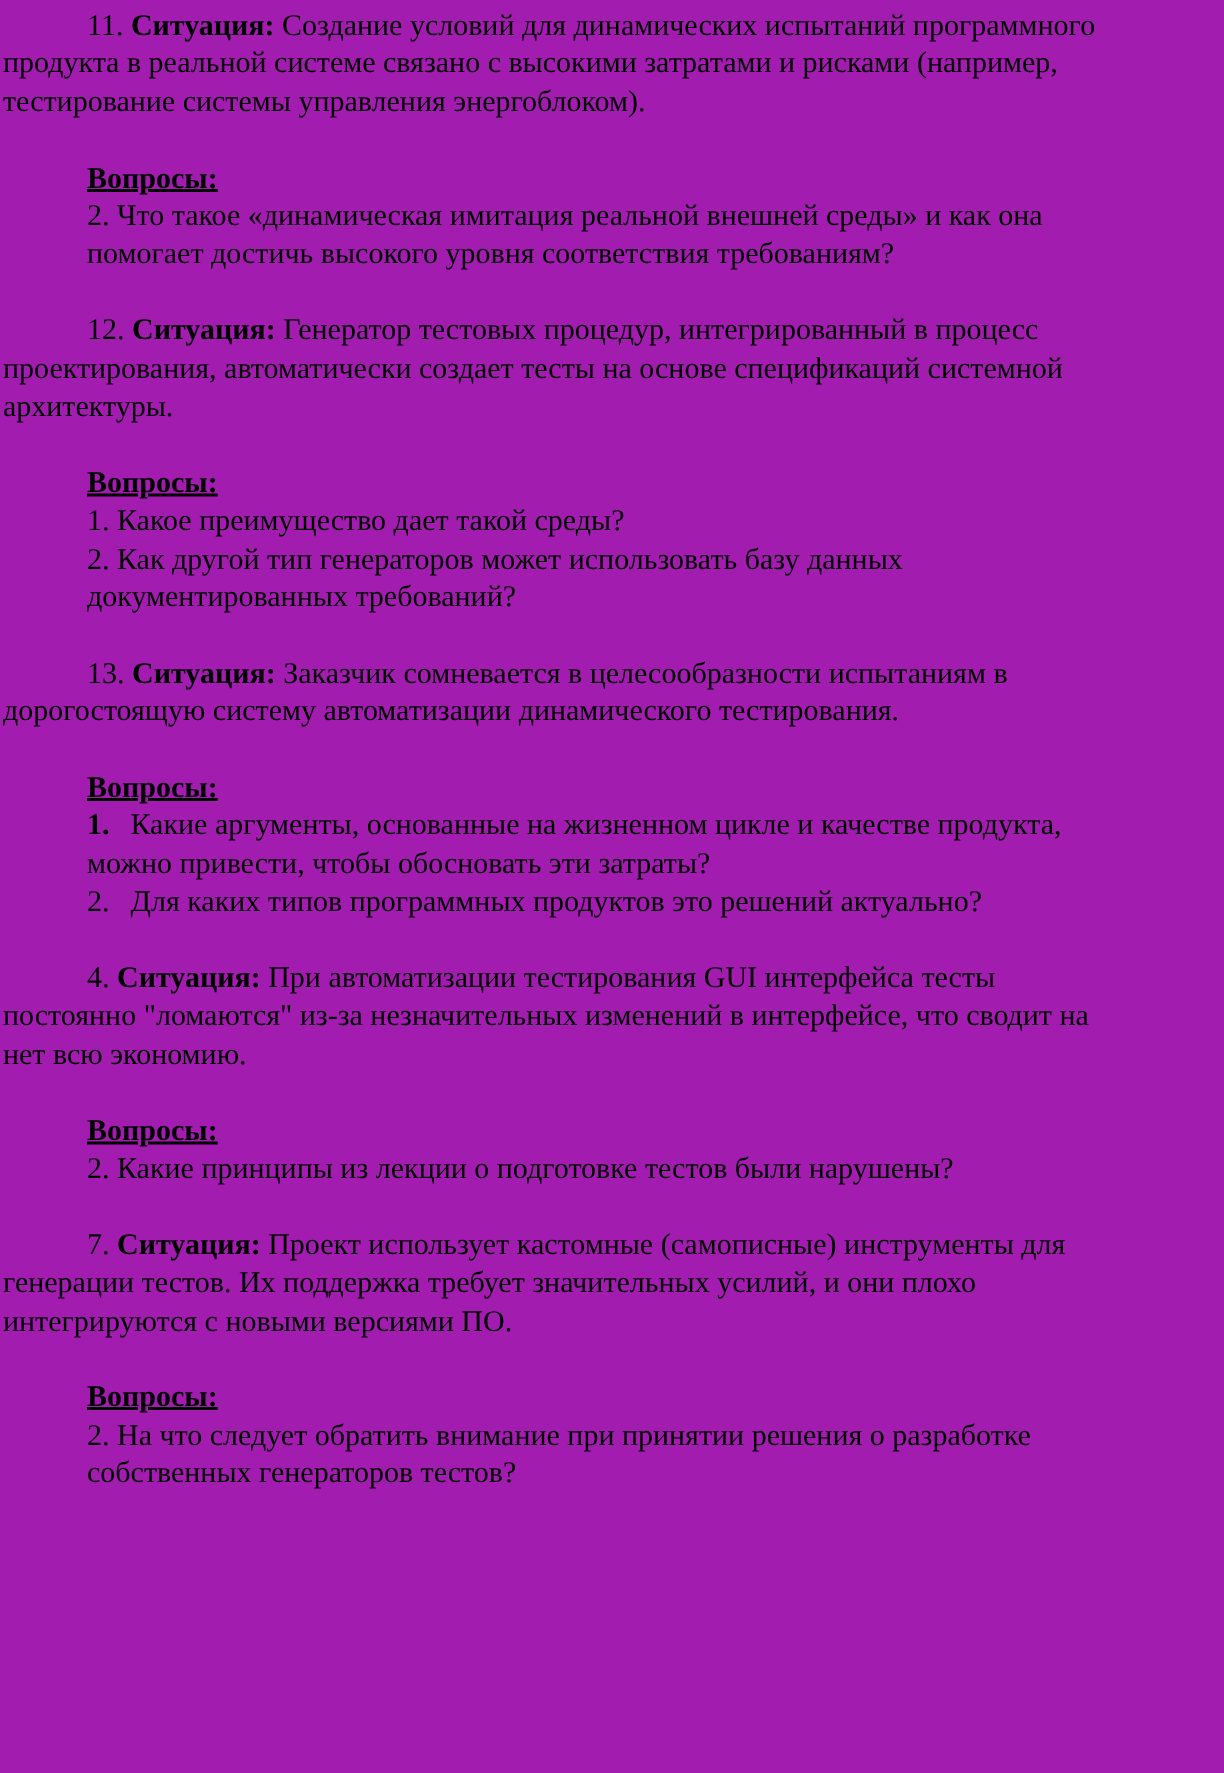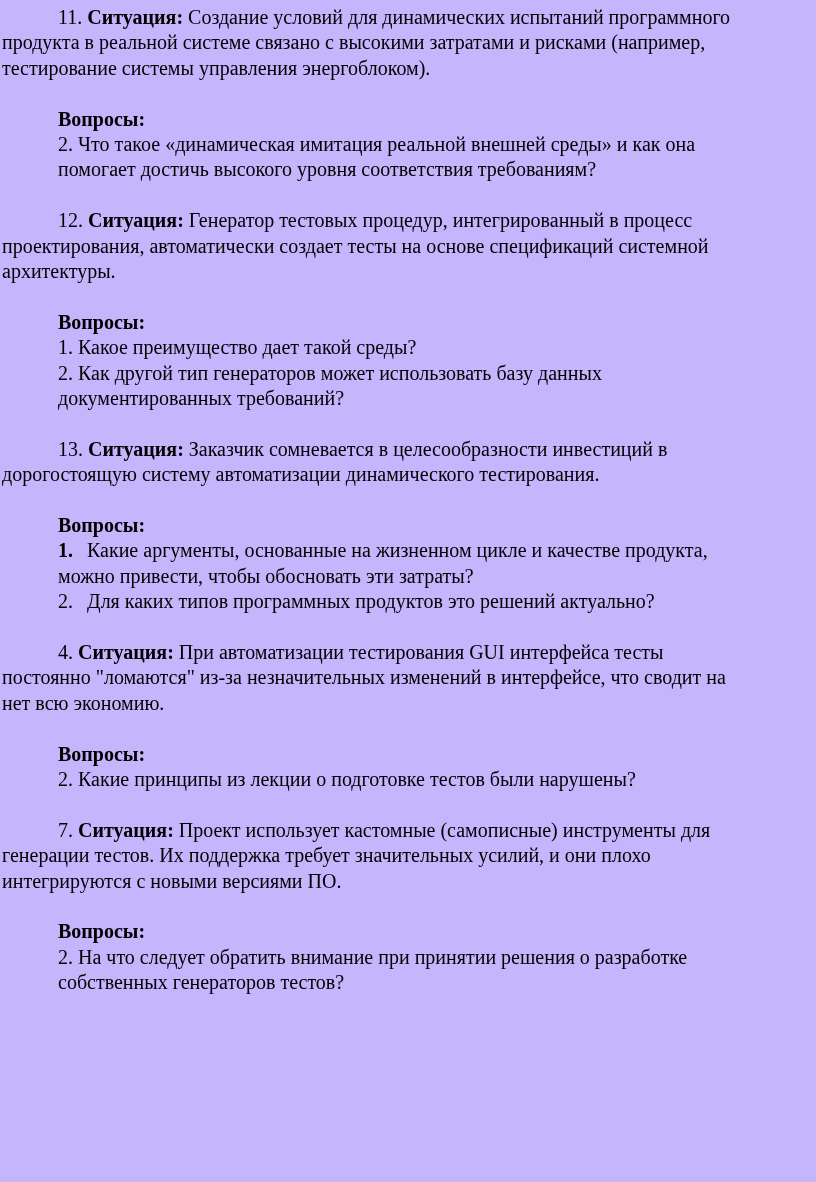--- a/index.html
+++ b/index.html
@@ -14,27 +14,27 @@
     font-family: "Liberation Serif", "DejaVu Serif", serif;
     font-size: 20px;
     line-height: 25.4px;
     color: #000000;
   }
   .page {
     box-sizing: border-box;
     width: 816px;
     height: 1182px;
     padding: 5px 16px 0 2px;
-    background: #c4b5fd;
+    background: #a21caf;
   }
   p { margin: 0; white-space: pre-line; }
   .situation { text-indent: 56px; }
   .situation .lbl { font-weight: bold; }
   .qblock { margin-left: 56px; margin-top: 25.4px; margin-bottom: 25.4px; }
-  .qhead { font-weight: bold; }
+  .qhead { font-weight: bold; text-decoration: underline; }
   .section { margin-top: 25.4px; }
   .section:first-child { margin-top: 0; }
   .qnum.wide { margin-right: 0.45em; }
   .qnum.bold { font-weight: bold; }
 </style>
 </head>
 <body>
 
 <div class="page">
 
@@ -55,21 +55,21 @@
 архитектуры.</span></p>
     <div class="qblock">
       <p class="qhead">Вопросы:</p>
       <p class="question"><span class="qnum">1.</span> <span>Какое преимущество дает такой среды?</span></p>
       <p class="question"><span class="qnum">2.</span> <span>Как другой тип генераторов может использовать базу данных
 документированных требований?</span></p>
     </div>
   </div>
 
   <div class="section">
-    <p class="situation"><span class="num">13.</span> <span class="lbl">Ситуация:</span> <span>Заказчик сомневается в целесообразности инвестиций в
+    <p class="situation"><span class="num">13.</span> <span class="lbl">Ситуация:</span> <span>Заказчик сомневается в целесообразности испытаниям в
 дорогостоящую систему автоматизации динамического тестирования.</span></p>
     <div class="qblock">
       <p class="qhead">Вопросы:</p>
       <p class="question"><span class="qnum wide bold">1.</span> <span>Какие аргументы, основанные на жизненном цикле и качестве продукта,
 можно привести, чтобы обосновать эти затраты?</span></p>
       <p class="question"><span class="qnum wide">2.</span> <span>Для каких типов программных продуктов это решений актуально?</span></p>
     </div>
   </div>
 
   <div class="section">

